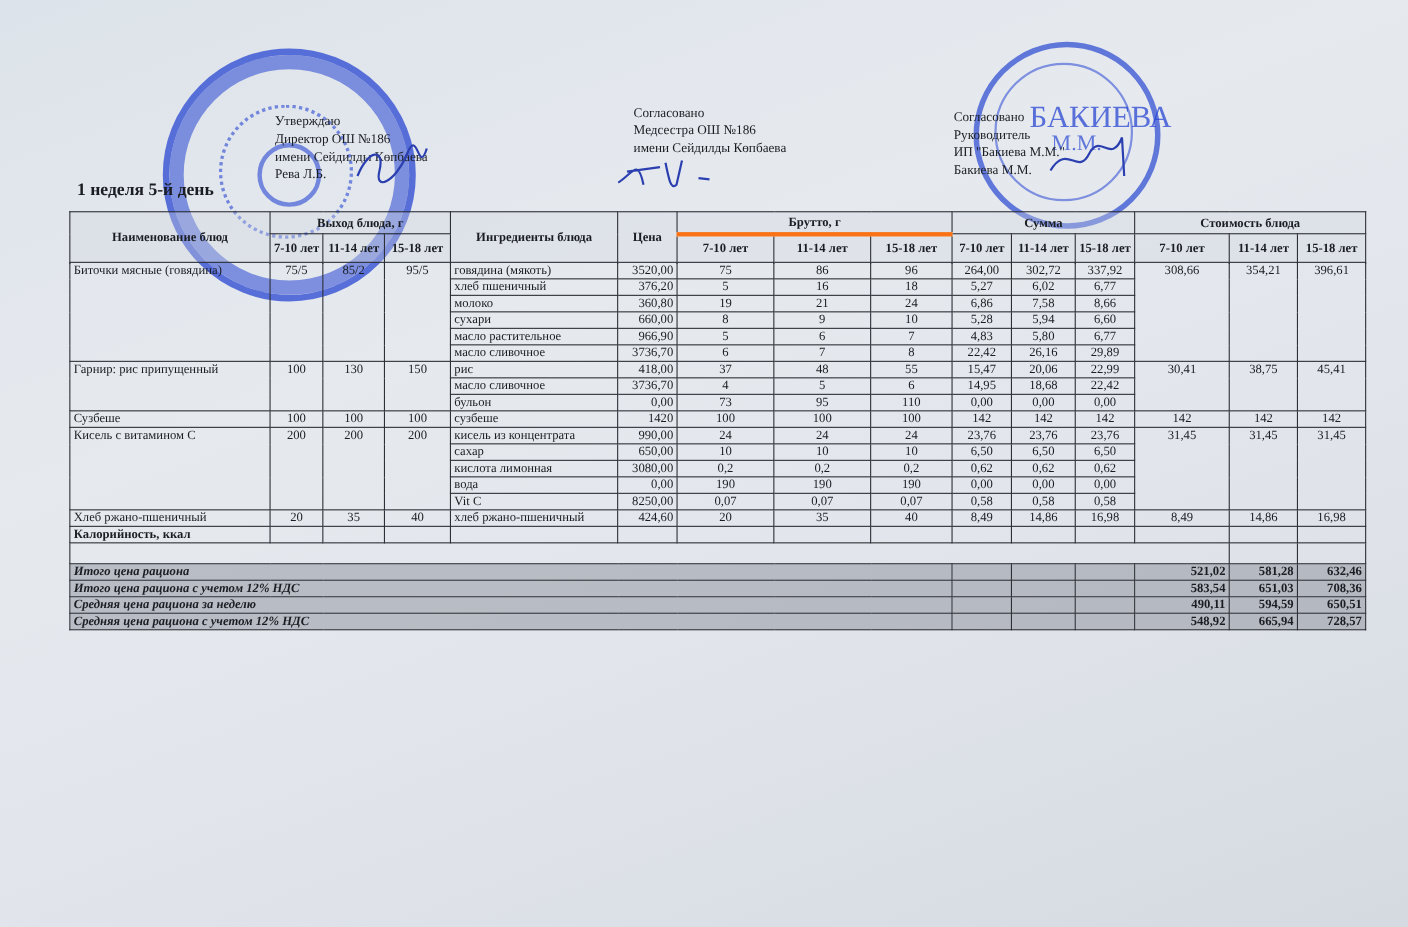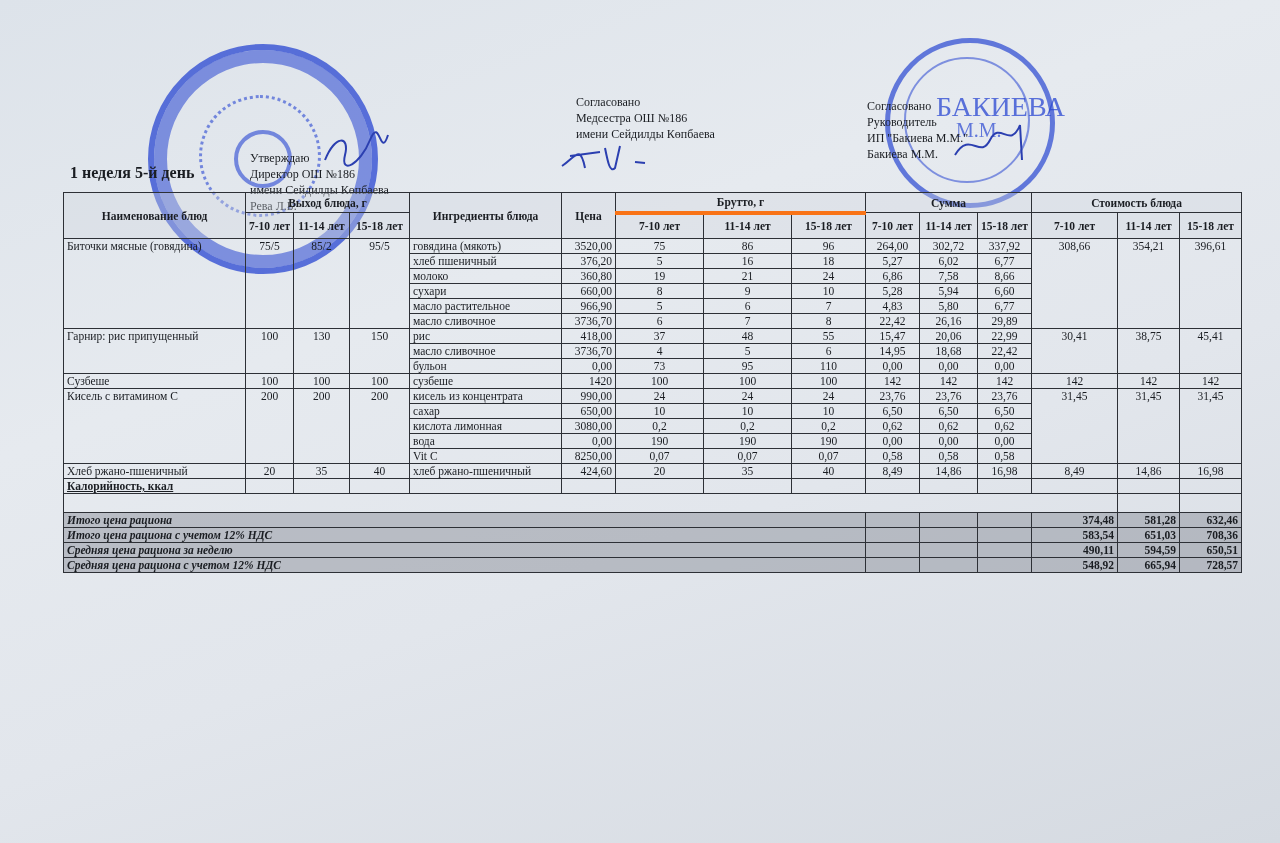--- a/index.html
+++ b/index.html
@@ -18,21 +18,21 @@
   }
   table.menu td, table.menu th{
     border:1px solid #2d3036;padding:0 3px;height:14px;line-height:14px;
     white-space:nowrap;overflow:hidden;
   }
   table.menu th{font-weight:bold;font-size:11.5px;text-align:center;vertical-align:middle;background:rgba(210,216,224,0.35);}
   td.c{text-align:center;}
   td.r{text-align:right;}
   td.l{text-align:left;}
   td.top{vertical-align:top;}
-  tr.kcal td{font-weight:bold;text-decoration:underline;}
+  tr.kcal td{font-weight:bold;}
   tr.total td{background:rgba(130,136,146,0.45);font-style:italic;font-weight:bold;height:14px;}
   tr.total td.val{font-style:normal;text-align:right;}
   tr.blank td{height:14px;}
 
   .stamp{position:absolute;border-radius:50%;pointer-events:none;}
   .stamp1{left:148px;top:44px;width:218px;height:218px;border:6px solid rgba(40,70,210,0.75);
     box-shadow:inset 0 0 0 10px rgba(255,255,255,0), inset 0 0 0 13px rgba(40,70,210,0.55);}
   .stamp1 .inner{position:absolute;left:45px;top:45px;width:116px;height:116px;border-radius:50%;
     border:3px dotted rgba(40,70,210,0.6);}
   .stamp1 .emblem{position:absolute;left:80px;top:80px;width:50px;height:50px;border-radius:50%;
@@ -49,21 +49,21 @@
 <div class="stamp stamp1">
   <div class="inner"></div>
   <div class="emblem"></div>
 </div>
 <div class="stamp stamp2">
   <div class="inner"></div>
   <div class="name">БАКИЕВА</div>
   <div class="init">М.М.</div>
 </div>
 
-<div class="approve-block" style="left:250px;top:102px;margin-top:48px;">
+<div class="approve-block" style="left:250px;top:102px;">
   <div>Утверждаю</div>
   <div>Директор ОШ №186</div>
   <div>имени Сейдилды Көпбаева</div>
   <div>Рева Л.Б.</div>
 </div>
 <div class="approve-block" style="left:576px;top:94px;">
   <div>Согласовано</div>
   <div>Медсестра ОШ №186</div>
   <div>имени Сейдилды Көпбаева</div>
 </div>
@@ -353,21 +353,21 @@
       <td colspan="13" style="height:18px"></td>
         <td></td>
         <td></td>
     </tr>
 
     <tr class="total">
       <td colspan="9" class="l">Итого цена рациона</td>
       <td></td>
         <td></td>
         <td></td>
-      <td class="val">374,48</td>
+      <td class="val">521,02</td>
       <td class="val">581,28</td>
       <td class="val">632,46</td>
     </tr>
     <tr class="total">
       <td colspan="9" class="l">Итого цена рациона с учетом 12% НДС</td>
       <td></td>
         <td></td>
         <td></td>
       <td class="val">583,54</td>
       <td class="val">651,03</td>

